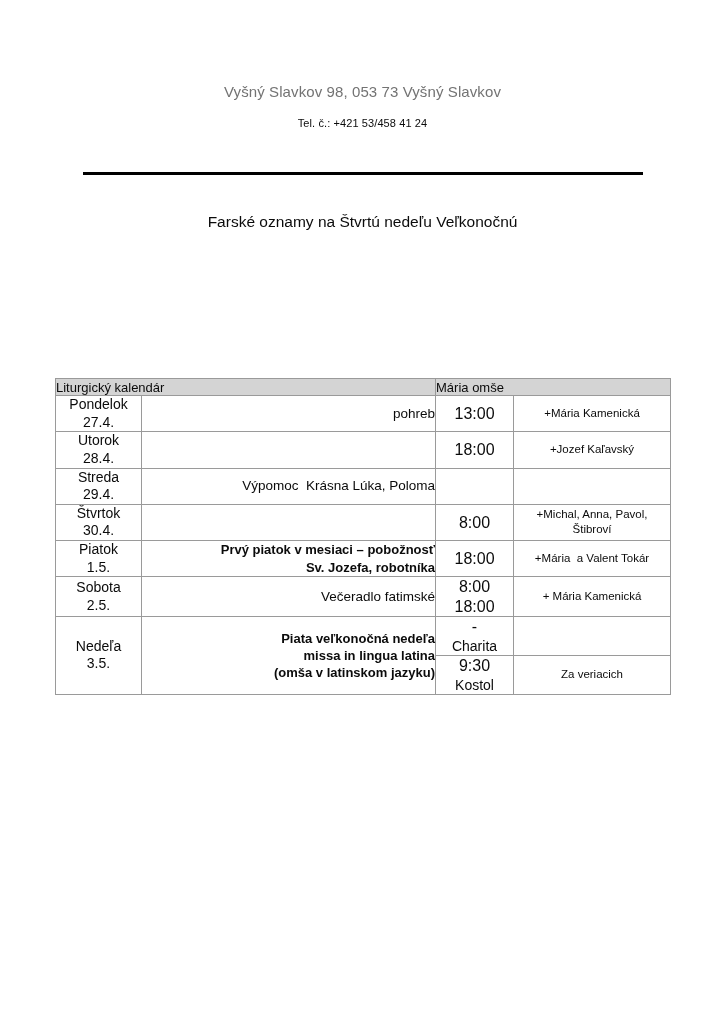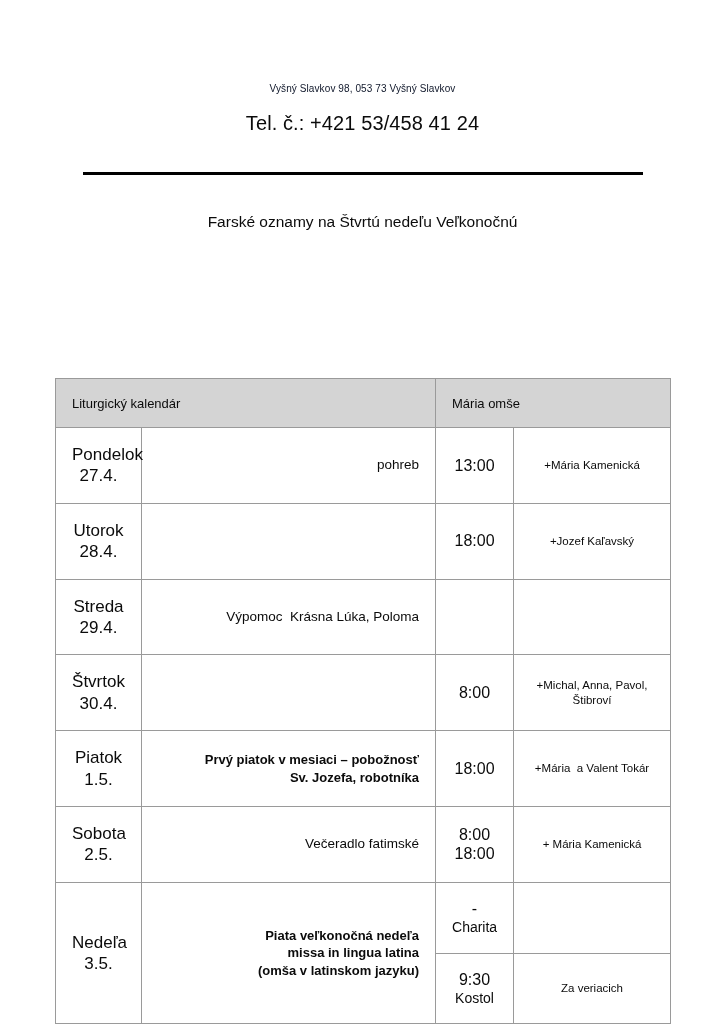--- a/index.html
+++ b/index.html
@@ -25,29 +25,29 @@
 
   
   .header-block {
     position: absolute;
     left: 0;
     right: 0;
     top: 84px;
     text-align: center;
   }
   .addr-line {
-    font-size: 10px;
+    font-size: 15px;
     line-height: 1.0;
     letter-spacing: 0.1px;
-    color: #0f172a;
+    color: #737373;
     margin: 0 0 19px 0;
     white-space: pre;
   }
   .tel-line {
-    font-size: 20px;
+    font-size: 11px;
     line-height: 1.0;
     letter-spacing: 0.1px;
     color: #0b0b0b;
     margin: 0;
     white-space: pre;
   }
 
   .rule {
     position: absolute;
     left: 83px;
@@ -88,21 +88,21 @@
     width: 615px;
   }
   table.sched {
     border-collapse: collapse;
     width: 615px;
     table-layout: fixed;
     border: 1.4px solid #4a4a4a;
   }
   table.sched td, table.sched th {
     border: 1px solid #9a9a9a;
-    padding: 16px;
+    padding: 0;
     vertical-align: middle;
     font-weight: normal;
   }
 
   col.c-day    { width: 86px; }
   col.c-desc   { width: 294px; }
   col.c-time   { width: 78px; }
   col.c-intent { width: 157px; }
 
   .hdr-cell {
@@ -112,21 +112,21 @@
     text-align: left;
     padding: 4px 0 4px 7px;
     height: 16px;
     color: #0b0b0b;
     white-space: pre;
   }
 
   .day-cell {
     text-align: center;
     font-weight: bold;
-    font-size: 17px;
+    font-size: 14px;
     line-height: 1.26;
     padding: 5px 2px;
     color: #0b0b0b;
   }
   .day-cell .d-name { display: block; white-space: pre; }
   .day-cell .d-date { display: block; white-space: pre; }
 
   .desc-cell {
     text-align: right;
     font-size: 13.5px;

